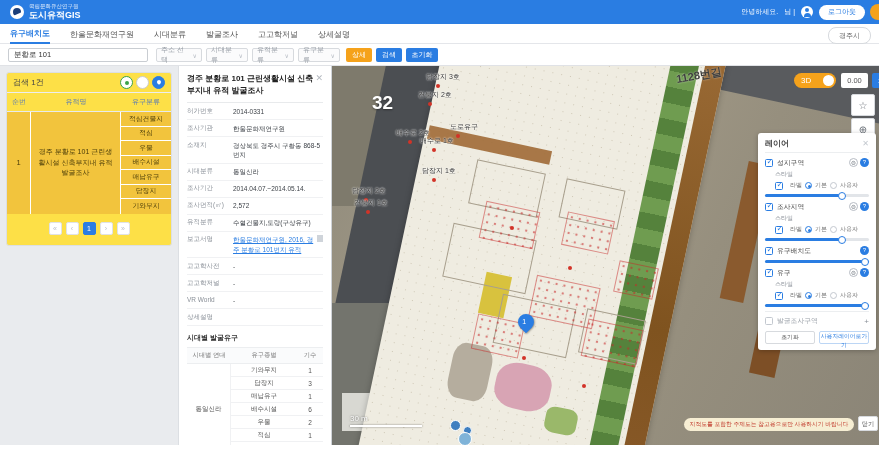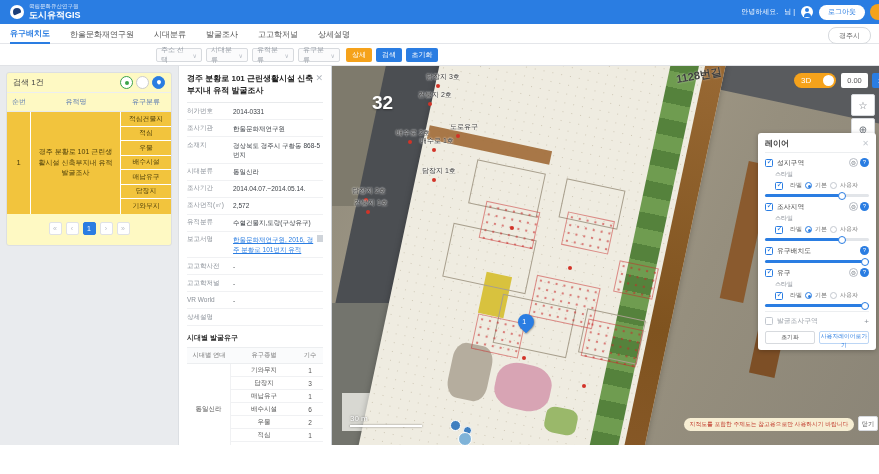--- a/index.html
+++ b/index.html
@@ -39,21 +39,21 @@
   .dd1{left:156px;width:46px;} .dd2{left:206px;width:42px;} .dd3{left:252px;width:42px;} .dd4{left:298px;width:42px;}
   .sbtn { position:absolute; top:4px; height:14px; border:none; border-radius:2px; color:#fff; font-size:7px; cursor:pointer; font-family:"Liberation Sans",sans-serif; }
   .btn-detail{left:346px;width:26px;background:#f5a21b;}
   .btn-search{left:376px;width:26px;background:#2a7de2;}
   .btn-reset{left:406px;width:32px;background:#2a7de2;}
 
   
   .content { position:absolute; left:0; top:66px; width:879px; height:379px; background:#e9ebee; }
 
   
-  .results { position:absolute; left:6px; top:6px; width:166px; background:#fef9c3; border:1px solid #dcdfe3; border-radius:3px; padding-bottom:6px; }
+  .results { position:absolute; left:6px; top:6px; width:166px; background:#fde047; border:1px solid #dcdfe3; border-radius:3px; padding-bottom:6px; }
   .res-head { display:flex; align-items:center; height:20px; padding:0 6px; border-bottom:1px solid #eceef0; }
   .res-count { font-size:8px; color:#444; }
   .res-icons { margin-left:auto; display:flex; align-items:center; gap:3px; }
   .ric { width:13px; height:13px; border-radius:50%; border:1px solid #ccc; background:#fff; position:relative; cursor:pointer; }
   .ric.green { border-color:#3aa24a; } .ric.green::after{content:"";position:absolute;left:3.5px;top:3.5px;width:4px;height:4px;border-radius:50%;background:#3aa24a;}
   .ric.blue { border-color:#2a7de2; background:#2a7de2; } .ric.blue::after{content:"";position:absolute;left:4px;top:3px;width:4px;height:4px;border-radius:50% 50% 50% 0;background:#fff;transform:rotate(-45deg);}
   .res-table { width:100%; }
   .res-th { display:flex; border-bottom:1px solid #e8eaec; }
   .res-th span { font-size:7px; color:#5b7bb2; text-align:center; padding:4px 0; }
   .th-no{width:24px;} .th-name{width:90px;} .th-feat{flex:1;}
@@ -197,20 +197,21 @@
     <span class="tab active">유구배치도</span>
     <span class="tab">한울문화재연구원</span>
     <span class="tab">시대분류</span>
     <span class="tab">발굴조사</span>
     <span class="tab">고고학저널</span>
     <span class="tab">상세설명</span>
     <span class="region-chip">경주시</span>
   </div>
 
   <div class="searchbar">
+    <input class="kw-input" readonly="" value="분황로 101" style="">
     <div class="dd dd1">
         <span>주소 선택</span>
         <span class="chev">∨</span>
       </div>
     <div class="dd dd2">
         <span>시대분류</span>
         <span class="chev">∨</span>
       </div>
     <div class="dd dd3">
         <span>유적분류</span>

